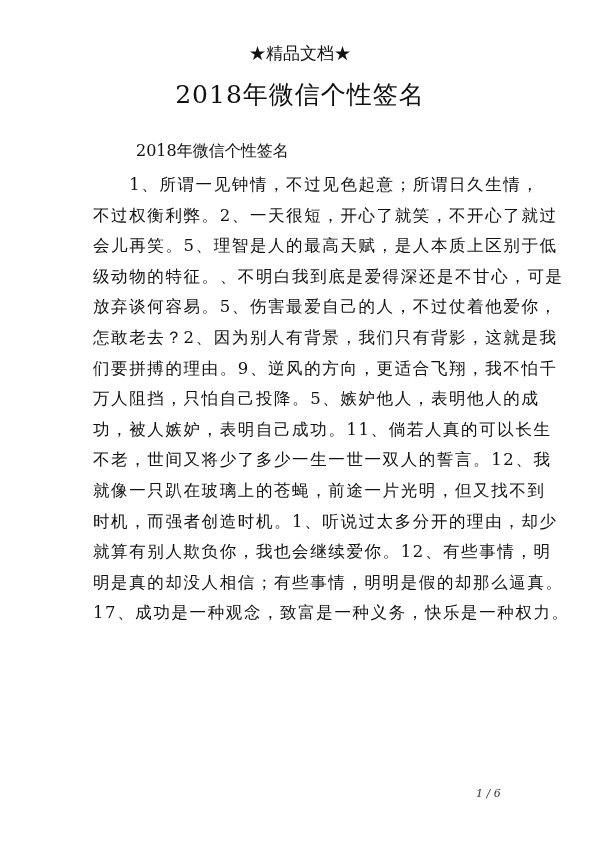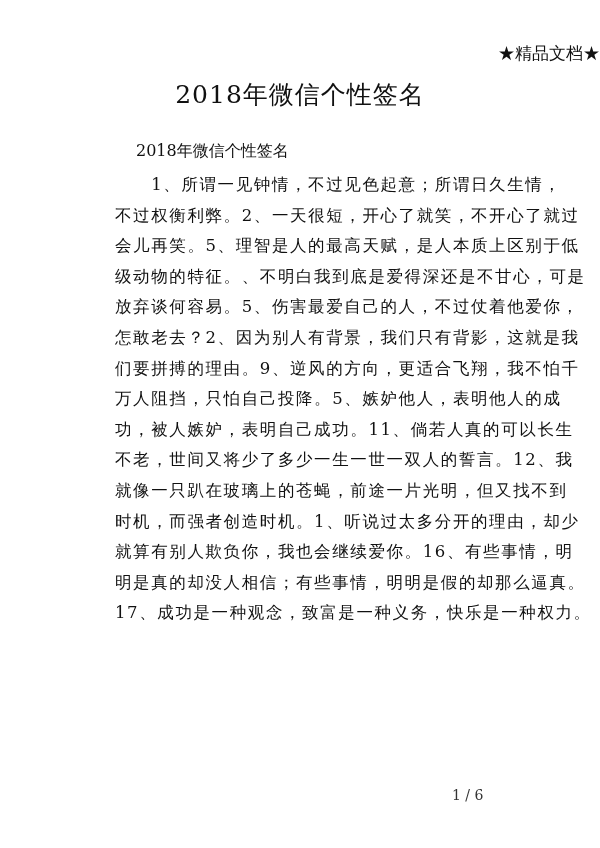--- a/index.html
+++ b/index.html
@@ -1,26 +1,26 @@
 <!DOCTYPE html>
 <html><head>
   <meta charset="utf-8">
   <style>
     html, body { margin: 0; padding: 0; background: #ffffff; }
     body { width: 600px; height: 848px; position: relative; overflow: hidden;
            font-family: "DejaVu Serif", "Liberation Serif", serif; color: #111; }
-    .header-mark { position: absolute; top: 42px; left: 0; width: 600px; text-align: right;
+    .header-mark { position: absolute; top: 42px; left: 0; width: 600px; text-align: center;
                    font-size: 17px; letter-spacing: 0px; }
     .title { position: absolute; top: 78px; left: 0; width: 600px; text-align: center;
              font-size: 25px; letter-spacing: 1px; }
     .subtitle { position: absolute; top: 141px; left: 136px; font-size: 16px; }
     .body { position: absolute; top: 170px; left: 93px; width: 414px;
-            font-size: 16.5px; line-height: 30.6px; letter-spacing: 1.6px; text-align: justify; margin-left: 22px; }
+            font-size: 16.5px; line-height: 30.6px; letter-spacing: 1.6px; text-align: justify; }
     .body .line { display: block; white-space: nowrap; height: 30.6px; }
-    .page-num { position: absolute; top: 787px; left: 452px; font-size: 14px; color: #333; }
+    .page-num { position: absolute; top: 787px; left: 476px; font-size: 11px; color: #333; font-style: italic; }
   </style>
 </head>
 <body>
 
 <div class="header-mark">★精品文档★</div>
 <div class="title">2018年微信个性签名</div>
 <div class="subtitle">2018年微信个性签名</div>
 
 <div class="body">
   <span class="line">　　1、所谓一见钟情，不过见色起意；所谓日久生情，</span>
@@ -28,18 +28,18 @@
   <span class="line">会儿再笑。5、理智是人的最高天赋，是人本质上区别于低</span>
   <span class="line">级动物的特征。、不明白我到底是爱得深还是不甘心，可是</span>
   <span class="line">放弃谈何容易。5、伤害最爱自己的人，不过仗着他爱你，</span>
   <span class="line">怎敢老去？2、因为别人有背景，我们只有背影，这就是我</span>
   <span class="line">们要拼搏的理由。9、逆风的方向，更适合飞翔，我不怕千</span>
   <span class="line">万人阻挡，只怕自己投降。5、嫉妒他人，表明他人的成</span>
   <span class="line">功，被人嫉妒，表明自己成功。11、倘若人真的可以长生</span>
   <span class="line">不老，世间又将少了多少一生一世一双人的誓言。12、我</span>
   <span class="line">就像一只趴在玻璃上的苍蝇，前途一片光明，但又找不到</span>
   <span class="line">时机，而强者创造时机。1、听说过太多分开的理由，却少</span>
-  <span class="line">就算有别人欺负你，我也会继续爱你。16、有些事情，明</span>
+  <span class="line">就算有别人欺负你，我也会继续爱你。12、有些事情，明</span>
   <span class="line">明是真的却没人相信；有些事情，明明是假的却那么逼真。</span>
   <span class="line">17、成功是一种观念，致富是一种义务，快乐是一种权力。</span>
 </div>
 
 <div class="page-num">1 / 6</div>
 
 </body></html>

